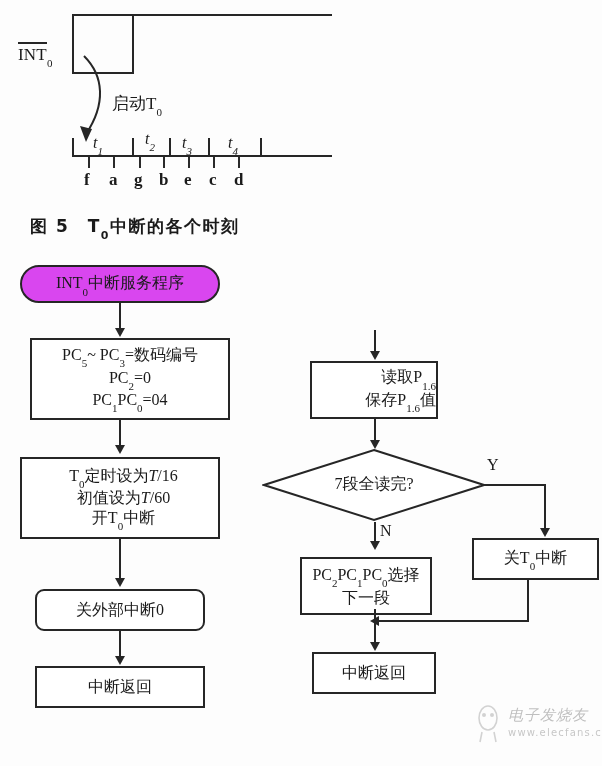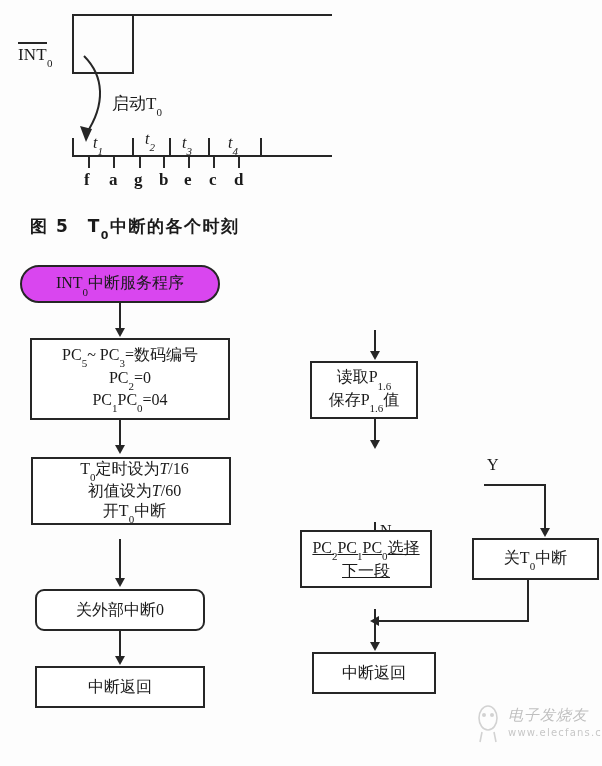--- a/index.html
+++ b/index.html
@@ -259,21 +259,21 @@
 
     <div class="fc-box" id="lbox1" style="left:20px; top:338px; width:200px; height:82px;margin-left:10px;">
         <div><span>PC</span><span class="sub">5</span><span>~ PC</span><span class="sub">3</span><span>=数码编号</span></div>
         <div><span>PC</span><span class="sub">2</span><span>=0</span></div>
         <div><span>PC</span><span class="sub">1</span><span>PC</span><span class="sub">0</span><span>=04</span></div>
       </div>
 
     <div class="line-v" style="left:119px; top:420px; height:28px;"></div>
     <div class="arrow-down" style="left:115px; top:445px;"></div>
 
-    <div class="fc-box" id="lbox2" style="left:31px; top:457px; width:200px; height:68px;padding-left:7px;">
+    <div class="fc-box" id="lbox2" style="left:20px; top:457px; width:200px; height:82px;padding-left:7px;">
         <div><span>T</span><span class="sub">0</span><span>定时设为</span><span style="font-style: italic;">T</span><span>/16</span></div>
         <div><span>初值设为</span><span style="font-style: italic;">T</span><span>/60</span></div>
         <div><span>开T</span><span class="sub">0</span><span>中断</span></div>
       </div>
 
     <div class="line-v" style="left:119px; top:539px; height:42px;"></div>
     <div class="arrow-down" style="left:115px; top:578px;"></div>
 
     <div class="fc-box" id="lbox3" style="left:35px; top:589px; width:170px; height:42px;border-radius:9px;">
         <div><span>关外部中断0</span></div>
@@ -283,43 +283,49 @@
     <div class="arrow-down" style="left:115px; top:656px;"></div>
 
     <div class="fc-box" id="lbox4" style="left:35px; top:666px; width:170px; height:42px;">
         <div><span>中断返回</span></div>
       </div>
 
 
     <div class="line-v" style="left:374px; top:330px; height:24px;"></div>
     <div class="arrow-down" style="left:370px; top:351px;"></div>
 
-    <div class="fc-box" id="rbox-read" style="left:310px; top:361px; width:108px; height:58px;">
+    <div class="fc-box" id="rbox-read" style="left:310px; top:361px; width:128px; height:58px;align-items:flex-end;">
         <div><span>读取P</span><span class="sub">1.6</span></div>
         <div><span>保存P</span><span class="sub">1.6</span><span>值</span></div>
       </div>
 
     <div class="line-v" style="left:374px; top:419px; height:24px;"></div>
     <div class="arrow-down" style="left:370px; top:440px;"></div>
 
+    <div class="fc-diamond" style="left:262px; top:448px; width:224px; height:74px;">
+      <svg width="224" height="74">
+        <polygon points="112,2 222,37 112,72 2,37" fill="#ffffff" stroke="#262626" stroke-width="2"></polygon>
+      </svg>
+      <div class="dtext" style="top:26px;">7段全读完?</div>
+    </div>
 
     <div class="line-h" style="left:484px; top:484px; width:62px;"></div>
     <div class="line-v" style="left:544px; top:484px; height:48px;"></div>
     <div class="arrow-down" style="left:540px; top:528px;"></div>
     <div class="branch" style="left:487px; top:456px;">Y</div>
 
     <div class="line-v" style="left:374px; top:522px; height:22px;"></div>
     <div class="arrow-down" style="left:370px; top:541px;"></div>
     <div class="branch" style="left:380px; top:522px;">N</div>
 
     <div class="fc-box" id="rbox-close" style="left:472px; top:538px; width:127px; height:42px;">
         <div><span>关T</span><span class="sub">0</span><span>中断</span></div>
       </div>
 
-    <div class="fc-box" id="rbox-next" style="left:300px; top:530px; width:132px; height:58px;text-decoration:underline;">
+    <div class="fc-box" id="rbox-next" style="left:300px; top:557px; width:132px; height:58px;">
         <div><span>PC</span><span class="sub">2</span><span>PC</span><span class="sub">1</span><span>PC</span><span class="sub">0</span><span>选择</span></div>
         <div><span>下一段</span></div>
       </div>
 
     <div class="line-v" style="left:374px; top:609px; height:36px;"></div>
 
     <div class="line-v" style="left:527px; top:580px; height:42px;"></div>
     <div class="line-h" style="left:376px; top:620px; width:153px;"></div>
     <div class="arrow-left" style="left:370px; top:616px;"></div>
     <div class="arrow-down" style="left:370px; top:642px;"></div>

